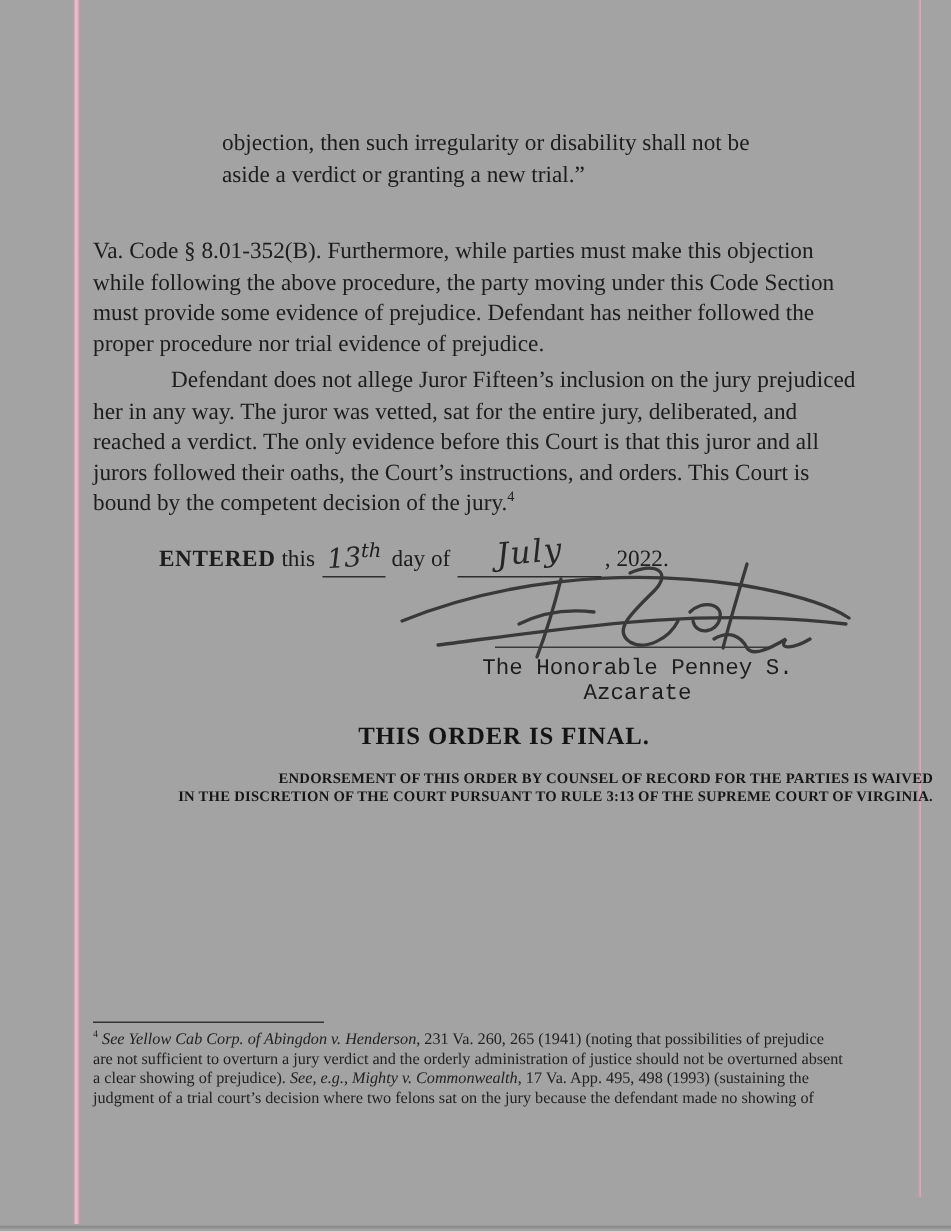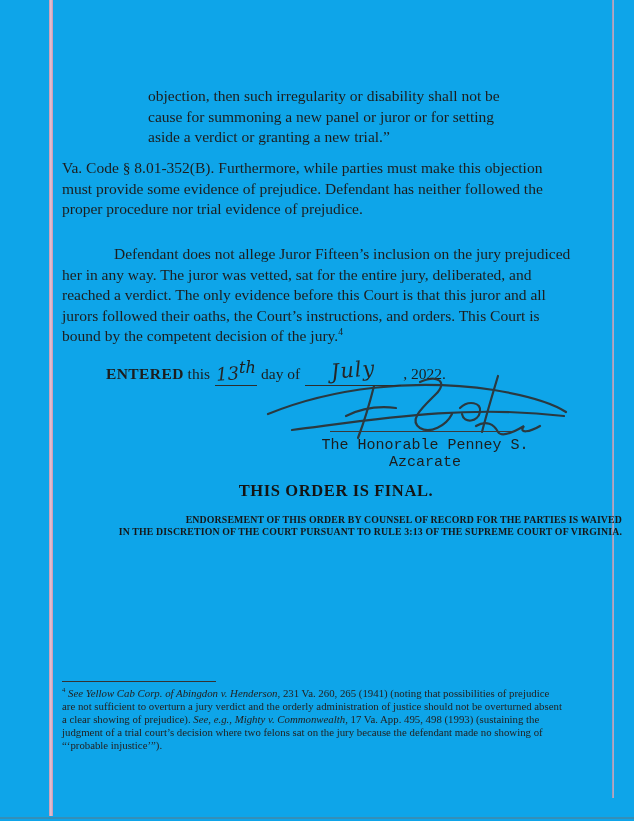--- a/index.html
+++ b/index.html
@@ -1,19 +1,19 @@
 <!DOCTYPE html>
 <html><head>
 <meta charset="utf-8">
 <style>
   html,body{margin:0;padding:0;background:#fbfbfa;}
   .page{
     position:relative;
     width:634px;height:821px;
-    background:#0ea5e9;
+    background:#a3a3a3;
     overflow:hidden;
     font-family:"Liberation Serif","DejaVu Serif",serif;
     color:#1d1d1d;
   }
   
   .edge-left{
     position:absolute;left:49px;top:0;width:4px;height:816px;
     background:linear-gradient(to right,#d793aa,#f4c8d5 45%,#d793aa);
     opacity:.92;
   }
@@ -48,21 +48,21 @@
     text-align:center;vertical-align:baseline;
   }
   .blank.day{width:42px;margin:0 4px 0 5px;}
   .blank.month{width:96px;margin:0 2px 0 5px;}
   .hw{
     font-family:"DejaVu Serif",serif;font-style:italic;
     color:#262626;display:inline-block;
   }
   .hw.d{font-size:18px;transform:rotate(-4deg) translateY(1px);}
   .hw.m{font-size:21px;transform:rotate(-5deg) translateY(-2px);letter-spacing:1px;}
-  .hw-sup{font-size:16px;vertical-align:super;font-family:"DejaVu Serif",serif;font-style:italic;margin-top:24px;}
+  .hw-sup{font-size:13px;vertical-align:super;font-family:"DejaVu Serif",serif;font-style:italic;margin-top:24px;}
   
   .sig-svg{position:absolute;left:262px;top:368px;}
   .sig-line{position:absolute;left:330px;top:431px;width:184px;border-top:1.6px solid #3a3a3a;}
   .sig-name{position:absolute;left:312px;top:437px;width:226px;text-align:center;font-size:15px;font-family:Liberation Mono, monospace;}
   
   .order-final{
     position:absolute;left:0;top:481px;width:620px;text-align:center;
     font-weight:bold;font-size:16.5px;letter-spacing:.6px;color:#141414;padding-left:26px;
   }
   .endorsement{
@@ -81,26 +81,26 @@
 <body>
 
 <div class="page">
 
   <div class="edge-left"></div>
   <div class="edge-right"></div>
   <div class="edge-bottom"></div>
 
   <div class="bq">
       <div class="tl"><span>objection, then such irregularity or disability shall not be</span></div>
-      <div class="tl"><span>cause for summoning a new panel or juror or for setting</span></div>
       <div class="tl"><span>aside a verdict or granting a new trial.”</span></div>
     </div>
 
   <div class="para p1">
       <div class="tl"><span>Va. Code § 8.01-352(B). Furthermore, while parties must make this objection</span></div>
+      <div class="tl"><span>while following the above procedure, the party moving under this Code Section</span></div>
       <div class="tl"><span>must provide some evidence of prejudice. Defendant has neither followed the</span></div>
       <div class="tl"><span>proper procedure nor trial evidence of prejudice.</span></div>
     </div>
 
   <div class="para p2">
       <div class="tl"><span class="ind">Defendant does not allege Juror Fifteen’s inclusion on the jury prejudiced</span></div>
       <div class="tl"><span>her in any way. The juror was vetted, sat for the entire jury, deliberated, and</span></div>
       <div class="tl"><span>reached a verdict. The only evidence before this Court is that this juror and all</span></div>
       <div class="tl"><span>jurors followed their oaths, the Court’s instructions, and orders. This Court is</span></div>
       <div class="tl"><span>bound by the competent decision of the jury.</span><span class="sp">4</span></div>
@@ -131,16 +131,15 @@
       <div class="tl"><span>ENDORSEMENT OF THIS ORDER BY COUNSEL OF RECORD FOR THE PARTIES IS WAIVED</span></div>
       <div class="tl"><span>IN THE DISCRETION OF THE COURT PURSUANT TO RULE 3:13 OF THE SUPREME COURT OF VIRGINIA.</span></div>
     </div>
 
   <div class="fn-sep"></div>
   <div class="fn">
       <div class="tl"><span class="sp">4</span><span> </span><span class="it">See Yellow Cab Corp. of Abingdon v. Henderson</span><span>, 231 Va. 260, 265 (1941) (noting that possibilities of prejudice</span></div>
       <div class="tl"><span>are not sufficient to overturn a jury verdict and the orderly administration of justice should not be overturned absent</span></div>
       <div class="tl"><span>a clear showing of prejudice). </span><span class="it">See, e.g., Mighty v. Commonwealth</span><span>, 17 Va. App. 495, 498 (1993) (sustaining the</span></div>
       <div class="tl"><span>judgment of a trial court’s decision where two felons sat on the jury because the defendant made no showing of</span></div>
-      <div class="tl"><span>“‘probable injustice’”).</span></div>
     </div>
 
 </div>
 
 </body></html>

